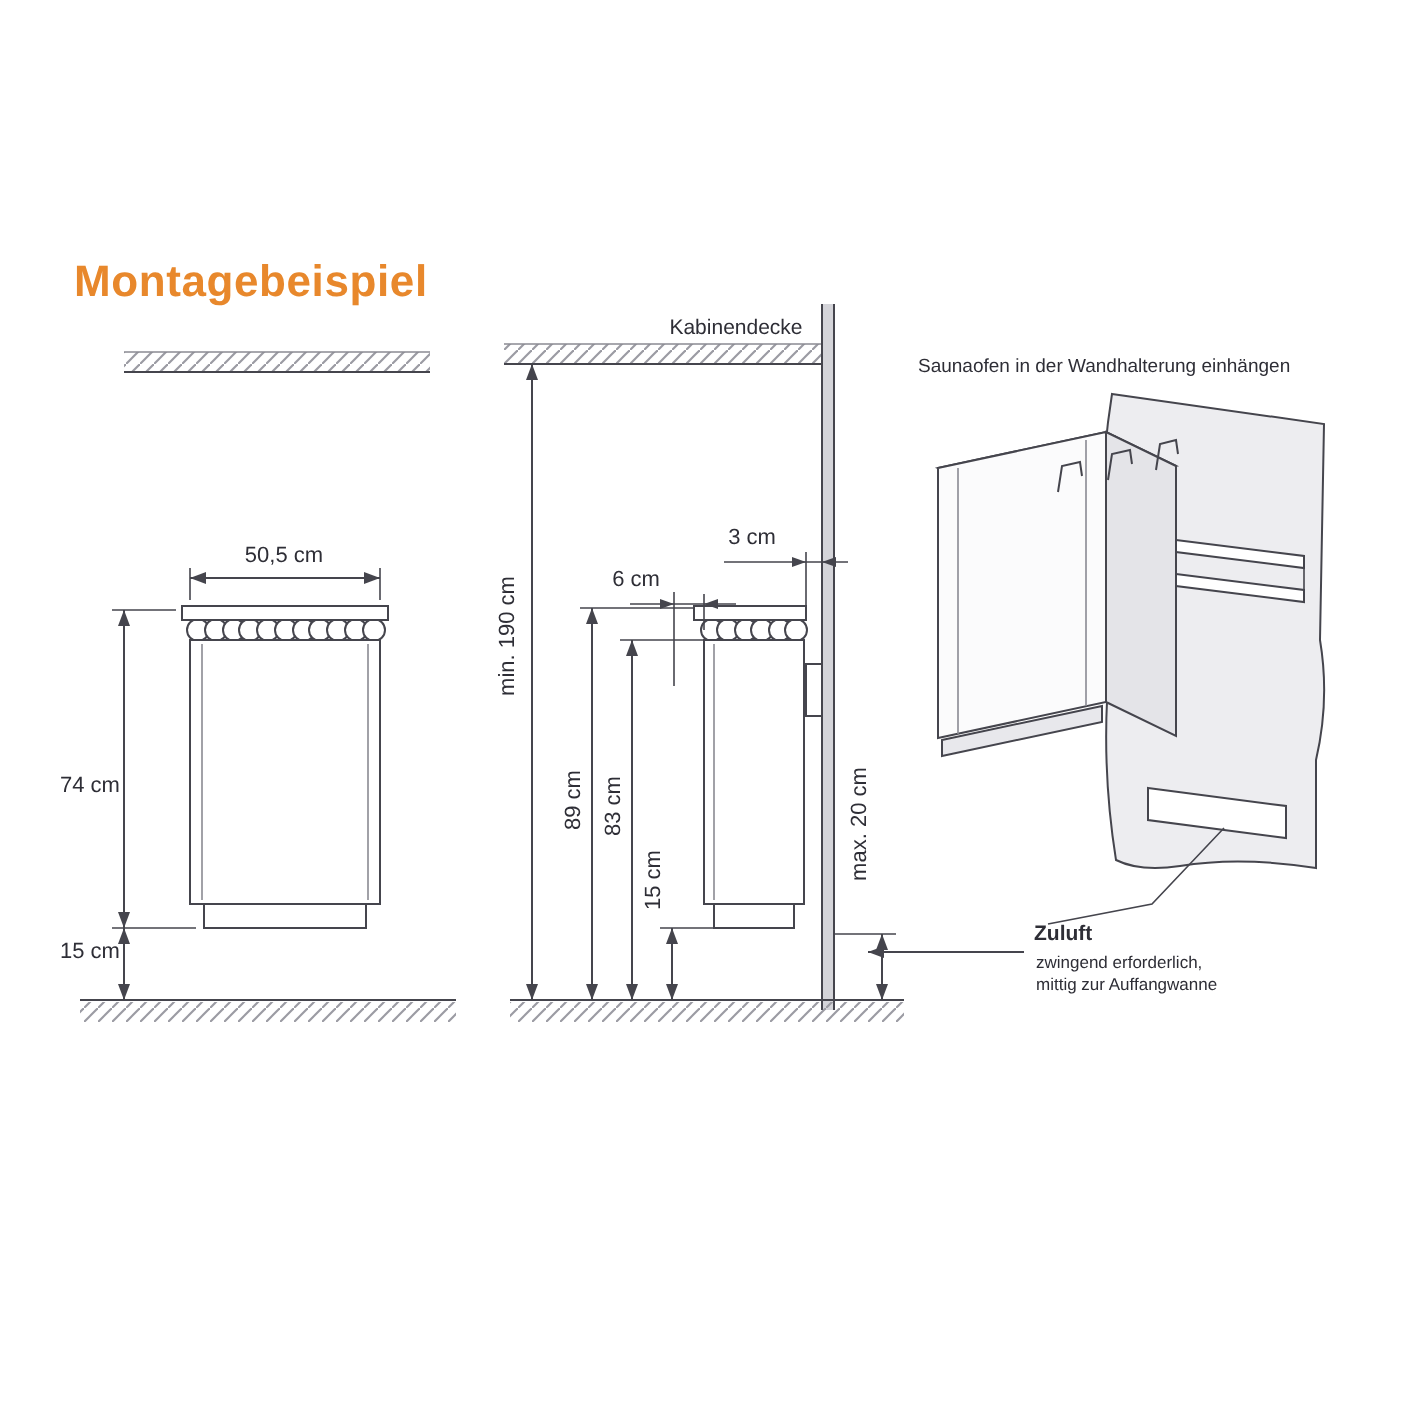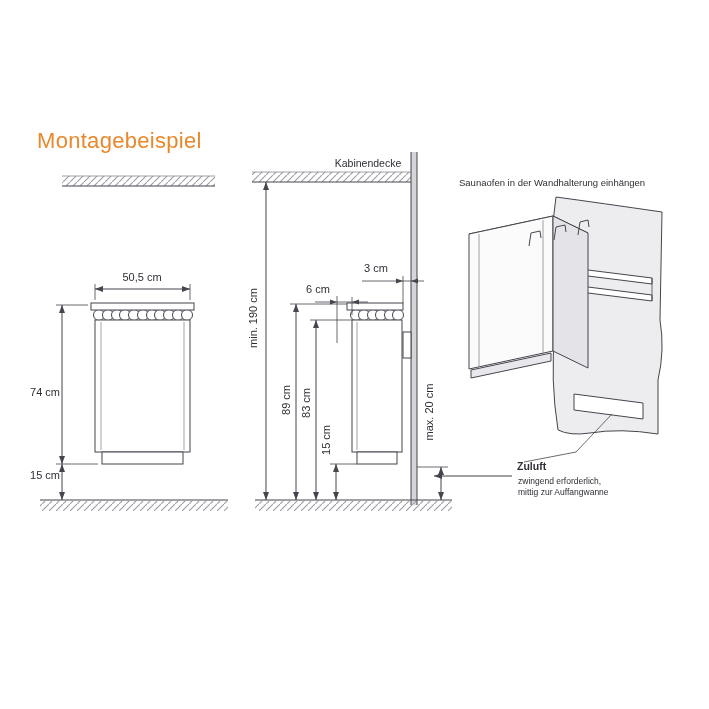--- a/index.html
+++ b/index.html
@@ -1,17 +1,17 @@
 <!DOCTYPE html>
 <html><head>
 <meta charset="utf-8">
 <style>
   html,body{margin:0;padding:0;background:#ffffff;width:709px;height:709px;overflow:hidden;}
   #stage{position:relative;width:709px;height:709px;background:#fff;font-family:"Liberation Sans",sans-serif;}
-  #title{position:absolute;left:37px;top:128px;font-size:22px;font-weight:400;color:#E8882C;letter-spacing:.3px;}
+  #title{position:absolute;left:37px;top:128px;font-size:22px;font-weight:700;color:#E8882C;letter-spacing:.3px;}
   svg{position:absolute;left:0;top:0;}
   svg text{font-family:"Liberation Sans",sans-serif;fill:#2e2e36;}
   .dim{font-size:11px;}
   .cap{font-size:9.5px;}
   .kab{font-size:10.5px;}
   .zul{font-size:10.5px;font-weight:700;}
   .note{font-size:8.5px;}
   .ln{stroke:#45454d;stroke-width:1;fill:none;}
   .thin{stroke:#45454d;stroke-width:.8;fill:none;}
   .lt{stroke:#8a8a92;stroke-width:.8;fill:none;}

